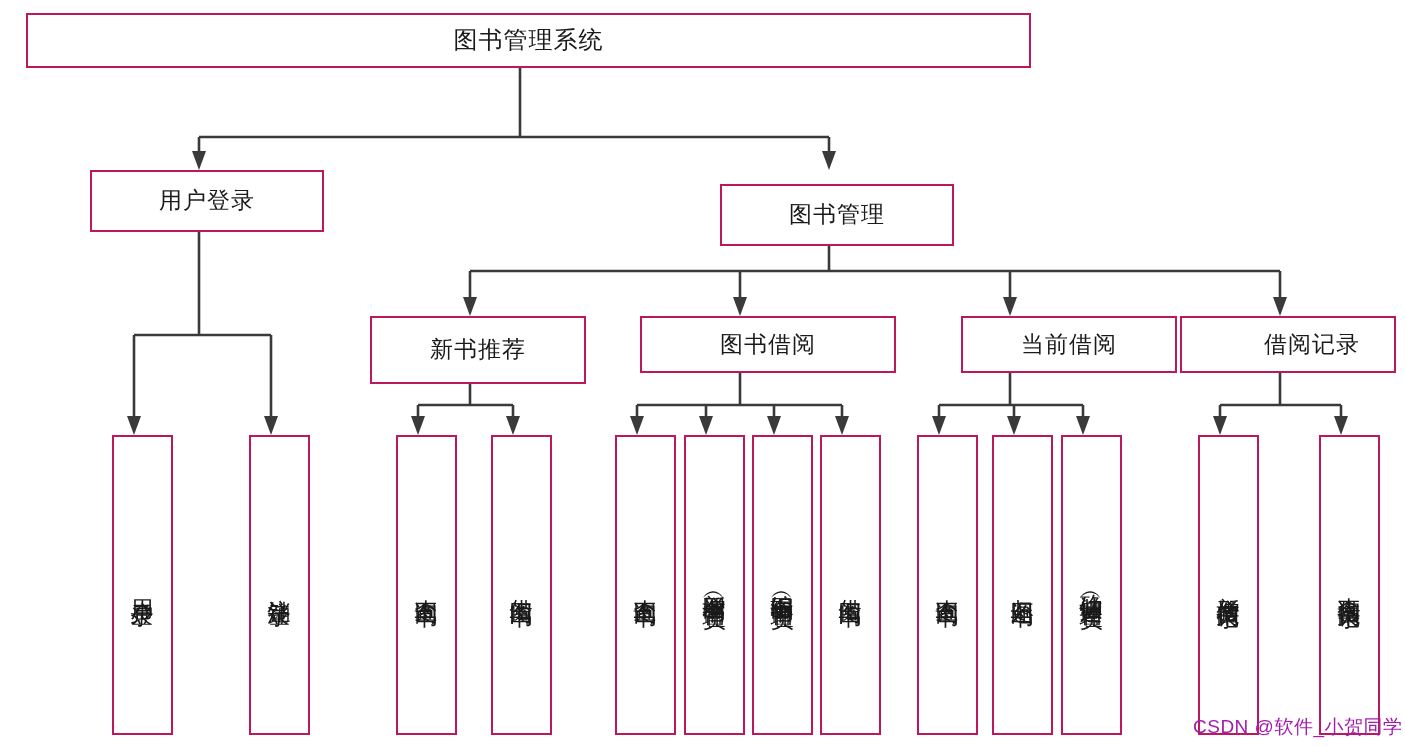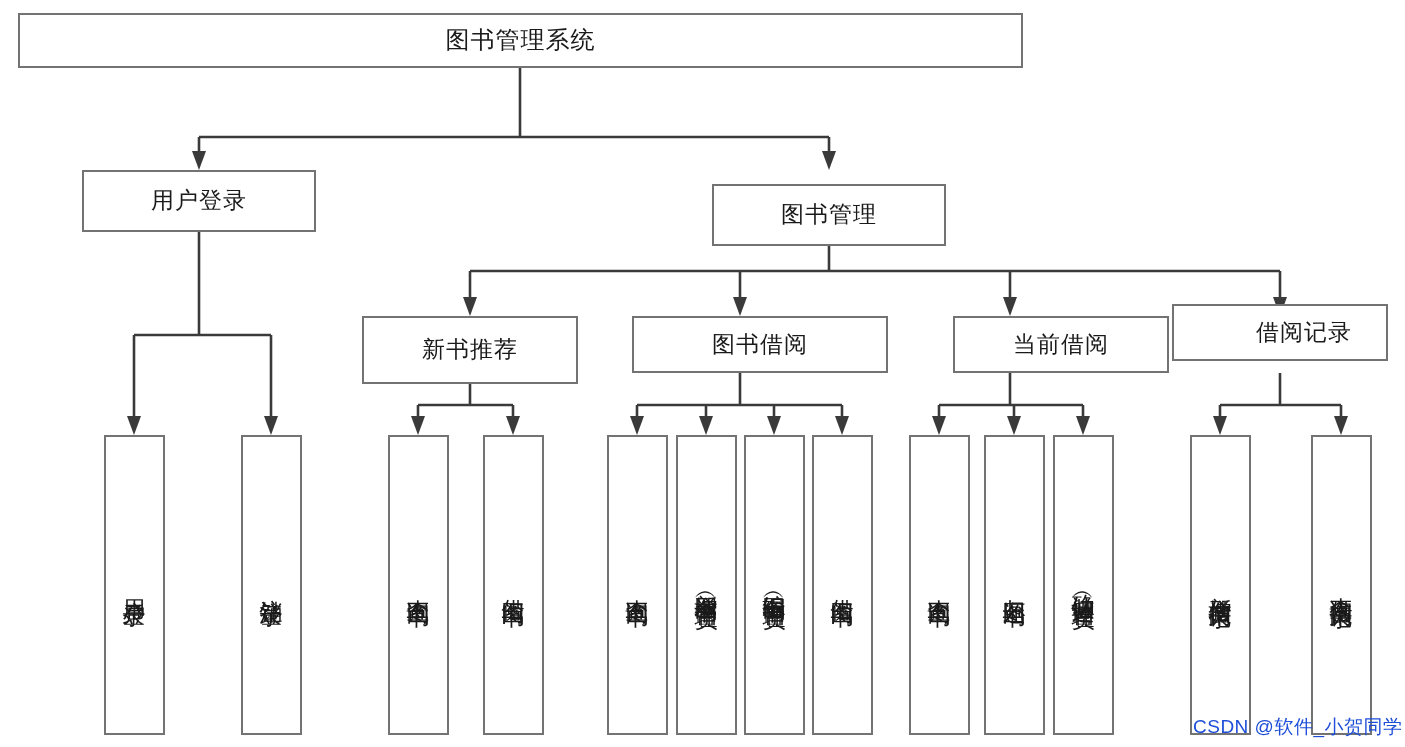--- a/index.html
+++ b/index.html
@@ -18,26 +18,27 @@
   #diagram-root {
     position: absolute;
     left: 0;
     top: 0;
     width: 1405px;
     height: 747px;
   }
   .node-box {
     position: absolute;
     background: #ffffff;
-    border: 2px solid #737373;
+    border: 2px solid #be185d;
     box-sizing: border-box;
     display: flex;
     align-items: center;
     justify-content: center;
     overflow: hidden;
+    margin-left: 8px;
   }
   .node-label-h {
     font-size: 23px;
     line-height: 1.2;
     color: #1a1a1a;
     white-space: nowrap;
     letter-spacing: 1px;
   }
   .node-label-v {
     font-size: 23px;
@@ -64,21 +65,21 @@
     fill: none;
     stroke-linecap: butt;
   }
   .conn-arrow {
     fill: #3a3a3a;
     stroke: none;
   }
   .watermark {
     position: absolute;
     font-size: 19px;
-    color: #1d4ed8;
+    color: #a21caf;
     white-space: nowrap;
     letter-spacing: 0.5px;
   }
 </style>
 </head>
 <body>
 
 <div id="diagram-root">
   <svg class="connectors" viewBox="0 0 1405 747" id="connector-svg">
       <path d="M 520 68 L 520 137" class="conn-line"></path>
@@ -146,21 +147,21 @@
       </div>
       <div class="node-box" style="left: 362px; top: 316px; width: 216px; height: 68px;">
         <span class="node-label-h">新书推荐</span>
       </div>
       <div class="node-box" style="left: 632px; top: 316px; width: 256px; height: 57px;">
         <span class="node-label-h">图书借阅</span>
       </div>
       <div class="node-box" style="left: 953px; top: 316px; width: 216px; height: 57px;">
         <span class="node-label-h">当前借阅</span>
       </div>
-      <div class="node-box" style="left: 1172px; top: 304px; width: 216px; height: 57px; padding-left: 48px;">
+      <div class="node-box" style="left: 1172px; top: 316px; width: 216px; height: 57px; padding-left: 48px;">
         <span class="node-label-h">借阅记录</span>
       </div>
       <div class="node-box" style="left: 104px; top: 435px; width: 61px; height: 300px;">
         <span class="node-label-v">用户登录</span>
       </div>
       <div class="node-box" style="left: 241px; top: 435px; width: 61px; height: 300px;">
         <span class="node-label-v">注销登录</span>
       </div>
       <div class="node-box" style="left: 388px; top: 435px; width: 61px; height: 300px;">
         <span class="node-label-v">查询图书</span>

